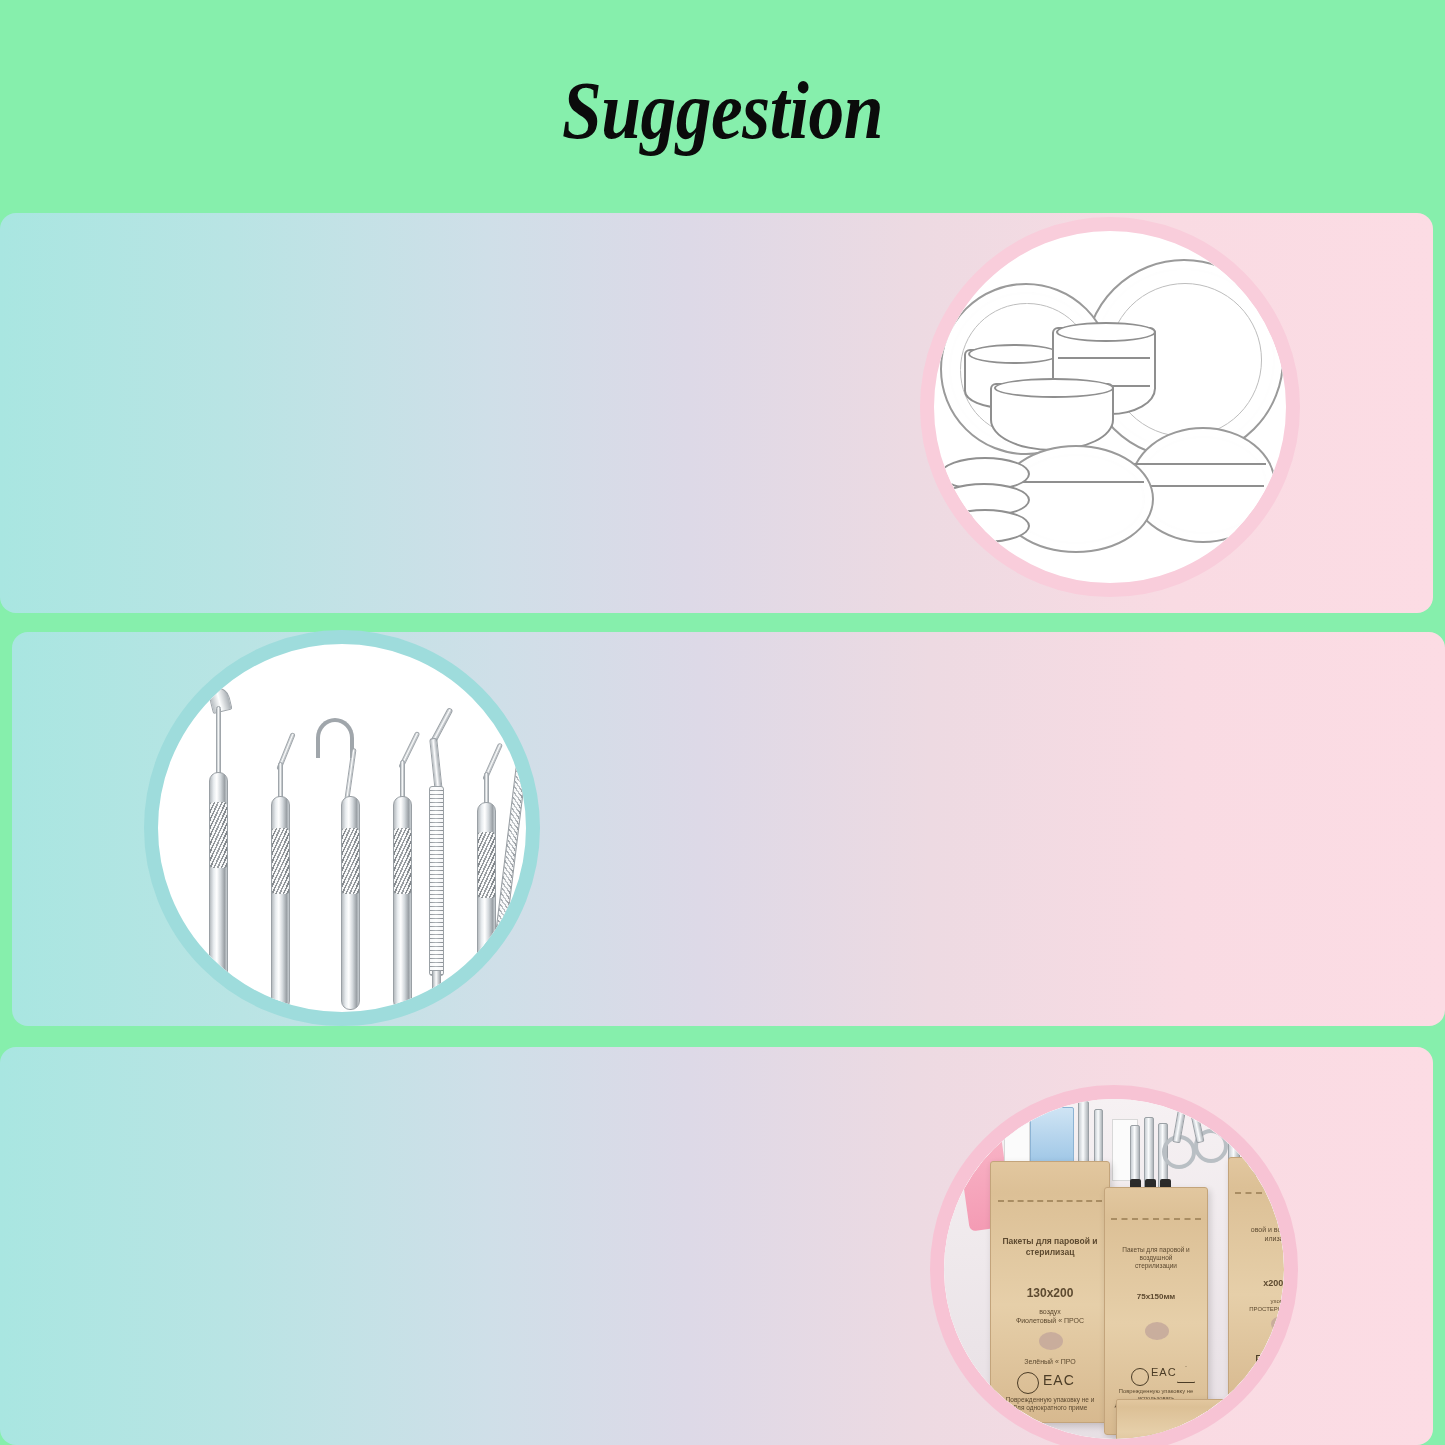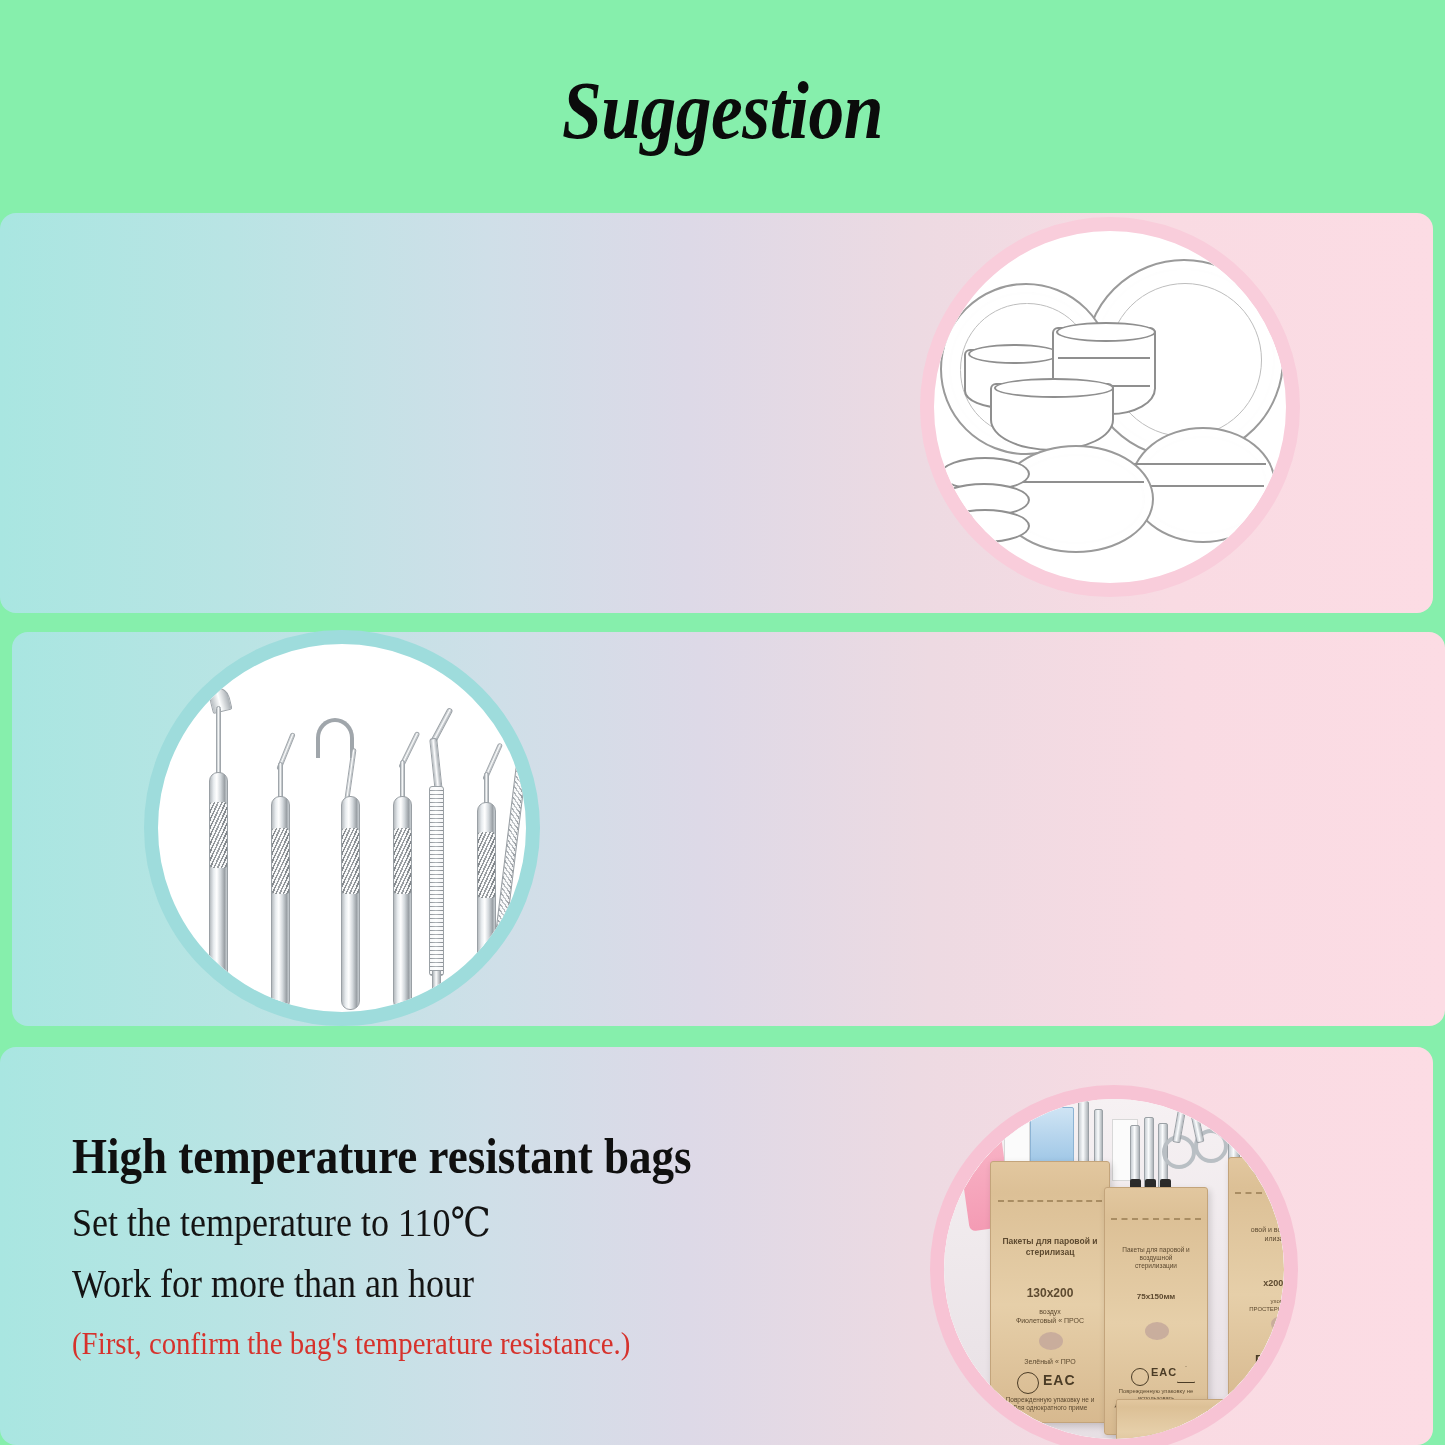--- a/index.html
+++ b/index.html
@@ -243,21 +243,21 @@
   .bag-dot {
     position: absolute;
     border-radius: 50%;
     background: #c4a89b;
     opacity: 0.85;
   }
   .bag-mark {
     position: absolute;
     color: #4b3c26;
     font-family: "Liberation Sans", sans-serif;
-    font-weight: 700;
+    font-weight: 400;
   }
   .bag-white {
     position: absolute;
     background: #fbfbfb;
     border: 1px solid #d8d8d8;
     box-sizing: border-box;
   }
   .instr {
     position: absolute;
     background: linear-gradient(to right, #c8ced3, #fafcfd 45%, #aeb4b9);
@@ -470,20 +470,14 @@
         <div class="bag-mark" style="left:46px; top:178px; font-size:11px; letter-spacing:1px;">EAC</div>
         <div style="position:absolute; left:72px; top:178px; width:16px; height:15px; border:1.3px solid #4b3c26; clip-path:polygon(50% 0,100% 100%,0 100%);"></div>
         <div class="bag-txt" style="top:200px; font-size:5.8px;">Поврежденную упаковку не использовать
 Для однократного применения</div>
       </div>
 
       <div class="bag" style="left:172px; top:300px; width:118px; height:60px; border-radius:2px;"></div>
     </div>
   </div>
 
-  <div class="text-block" id="text-bags">
-    <div class="card-heading">High temperature resistant bags</div>
-    <div class="card-line">Set the temperature to 110℃</div>
-    <div class="card-line">Work for more than an hour</div>
-    <div class="card-note">(First, confirm the bag's temperature resistance.)</div>
-  </div>
 
 </div>
 
 </body></html>

